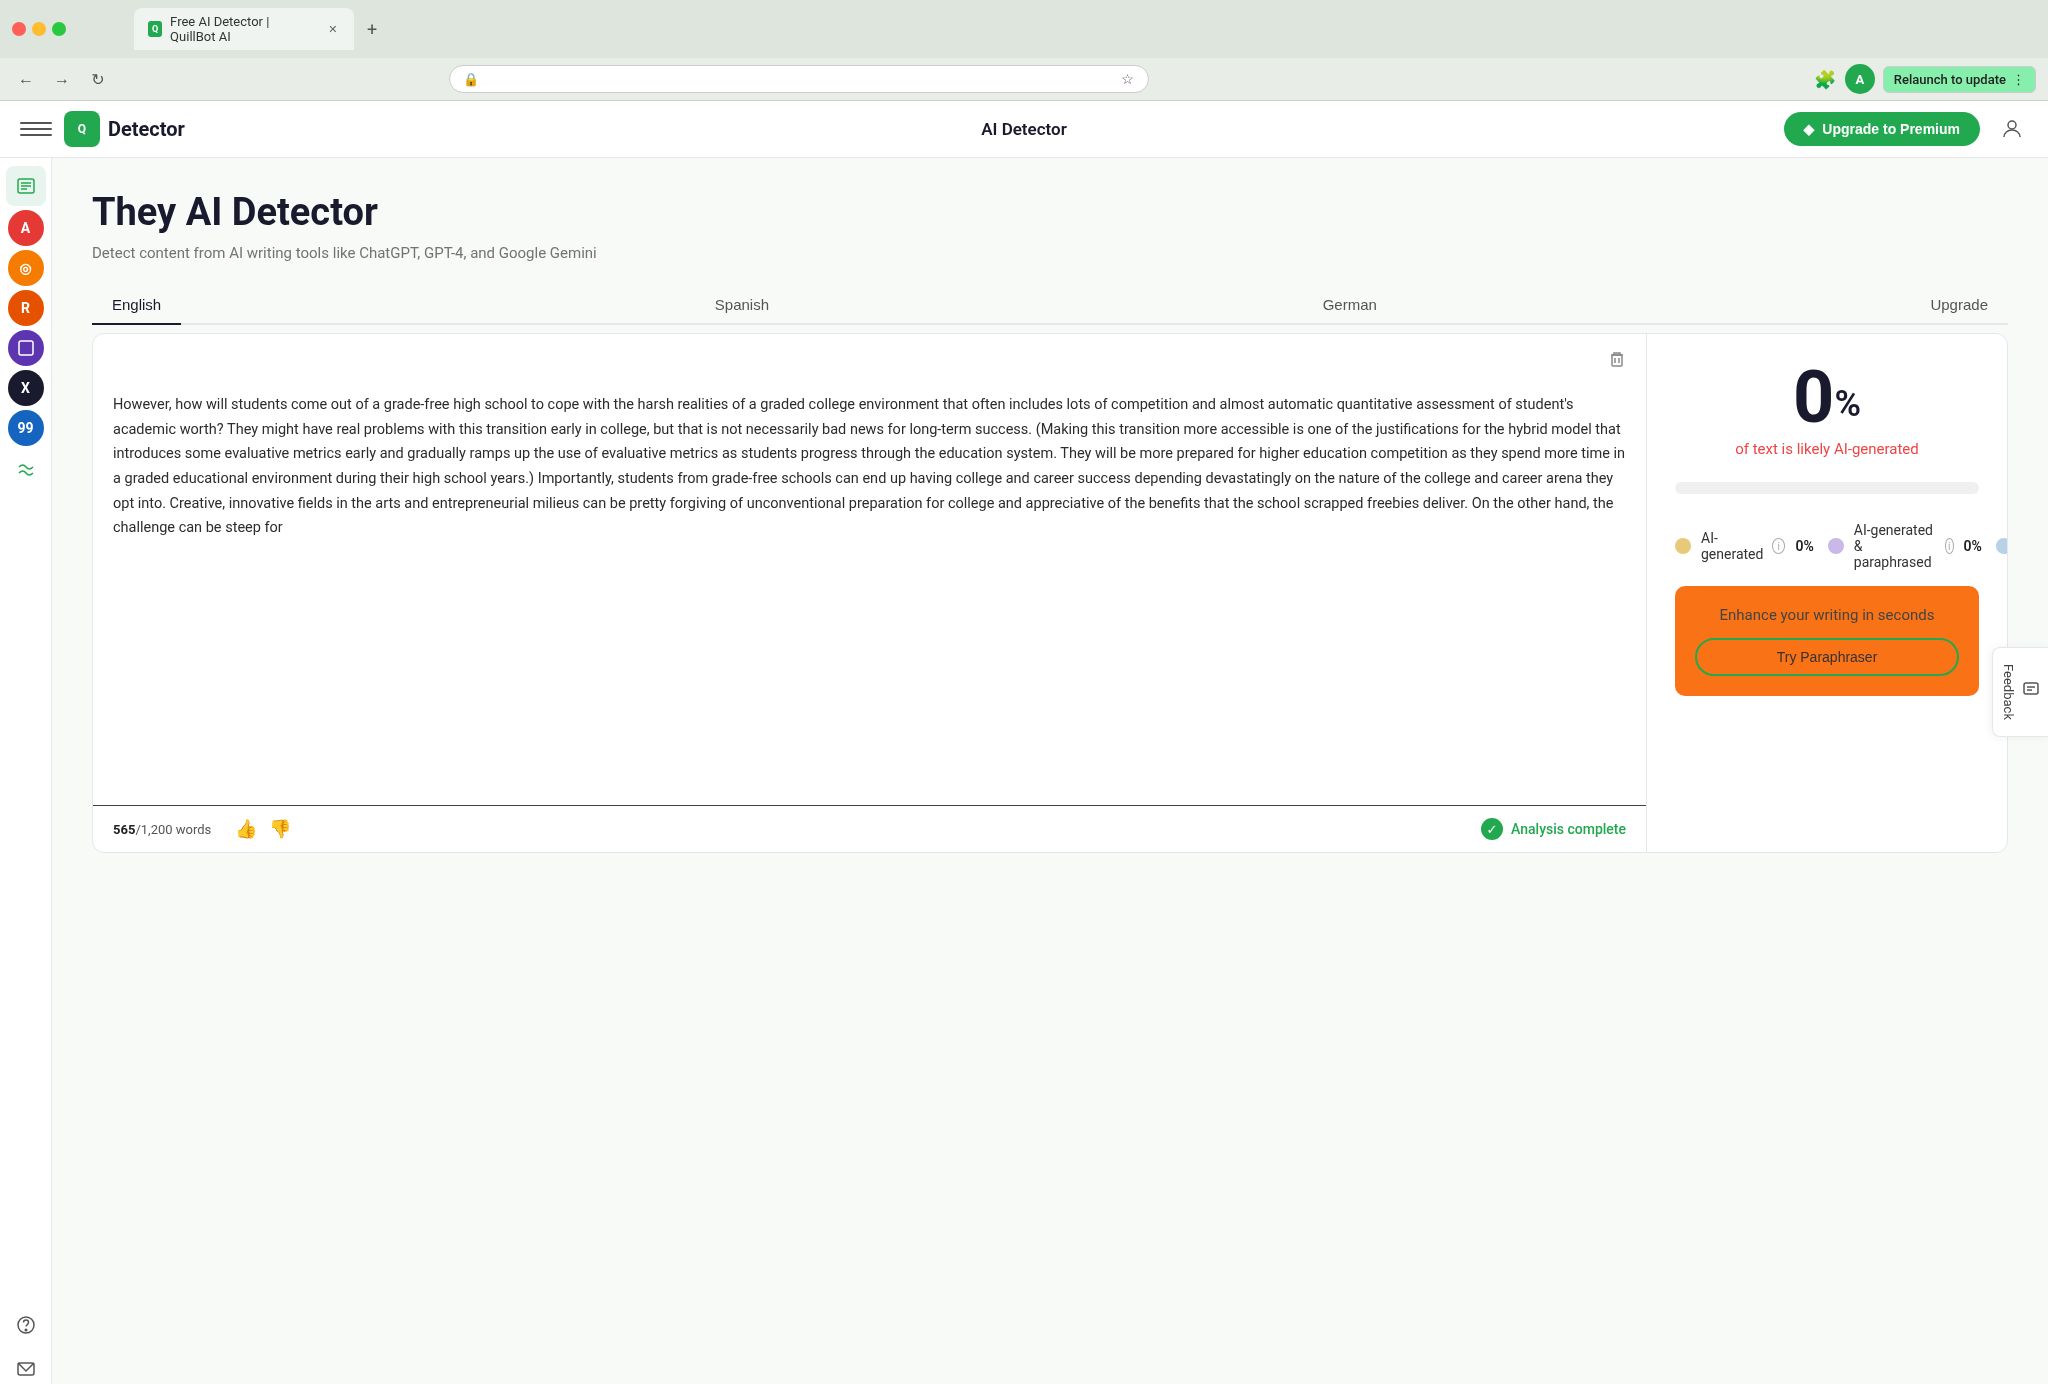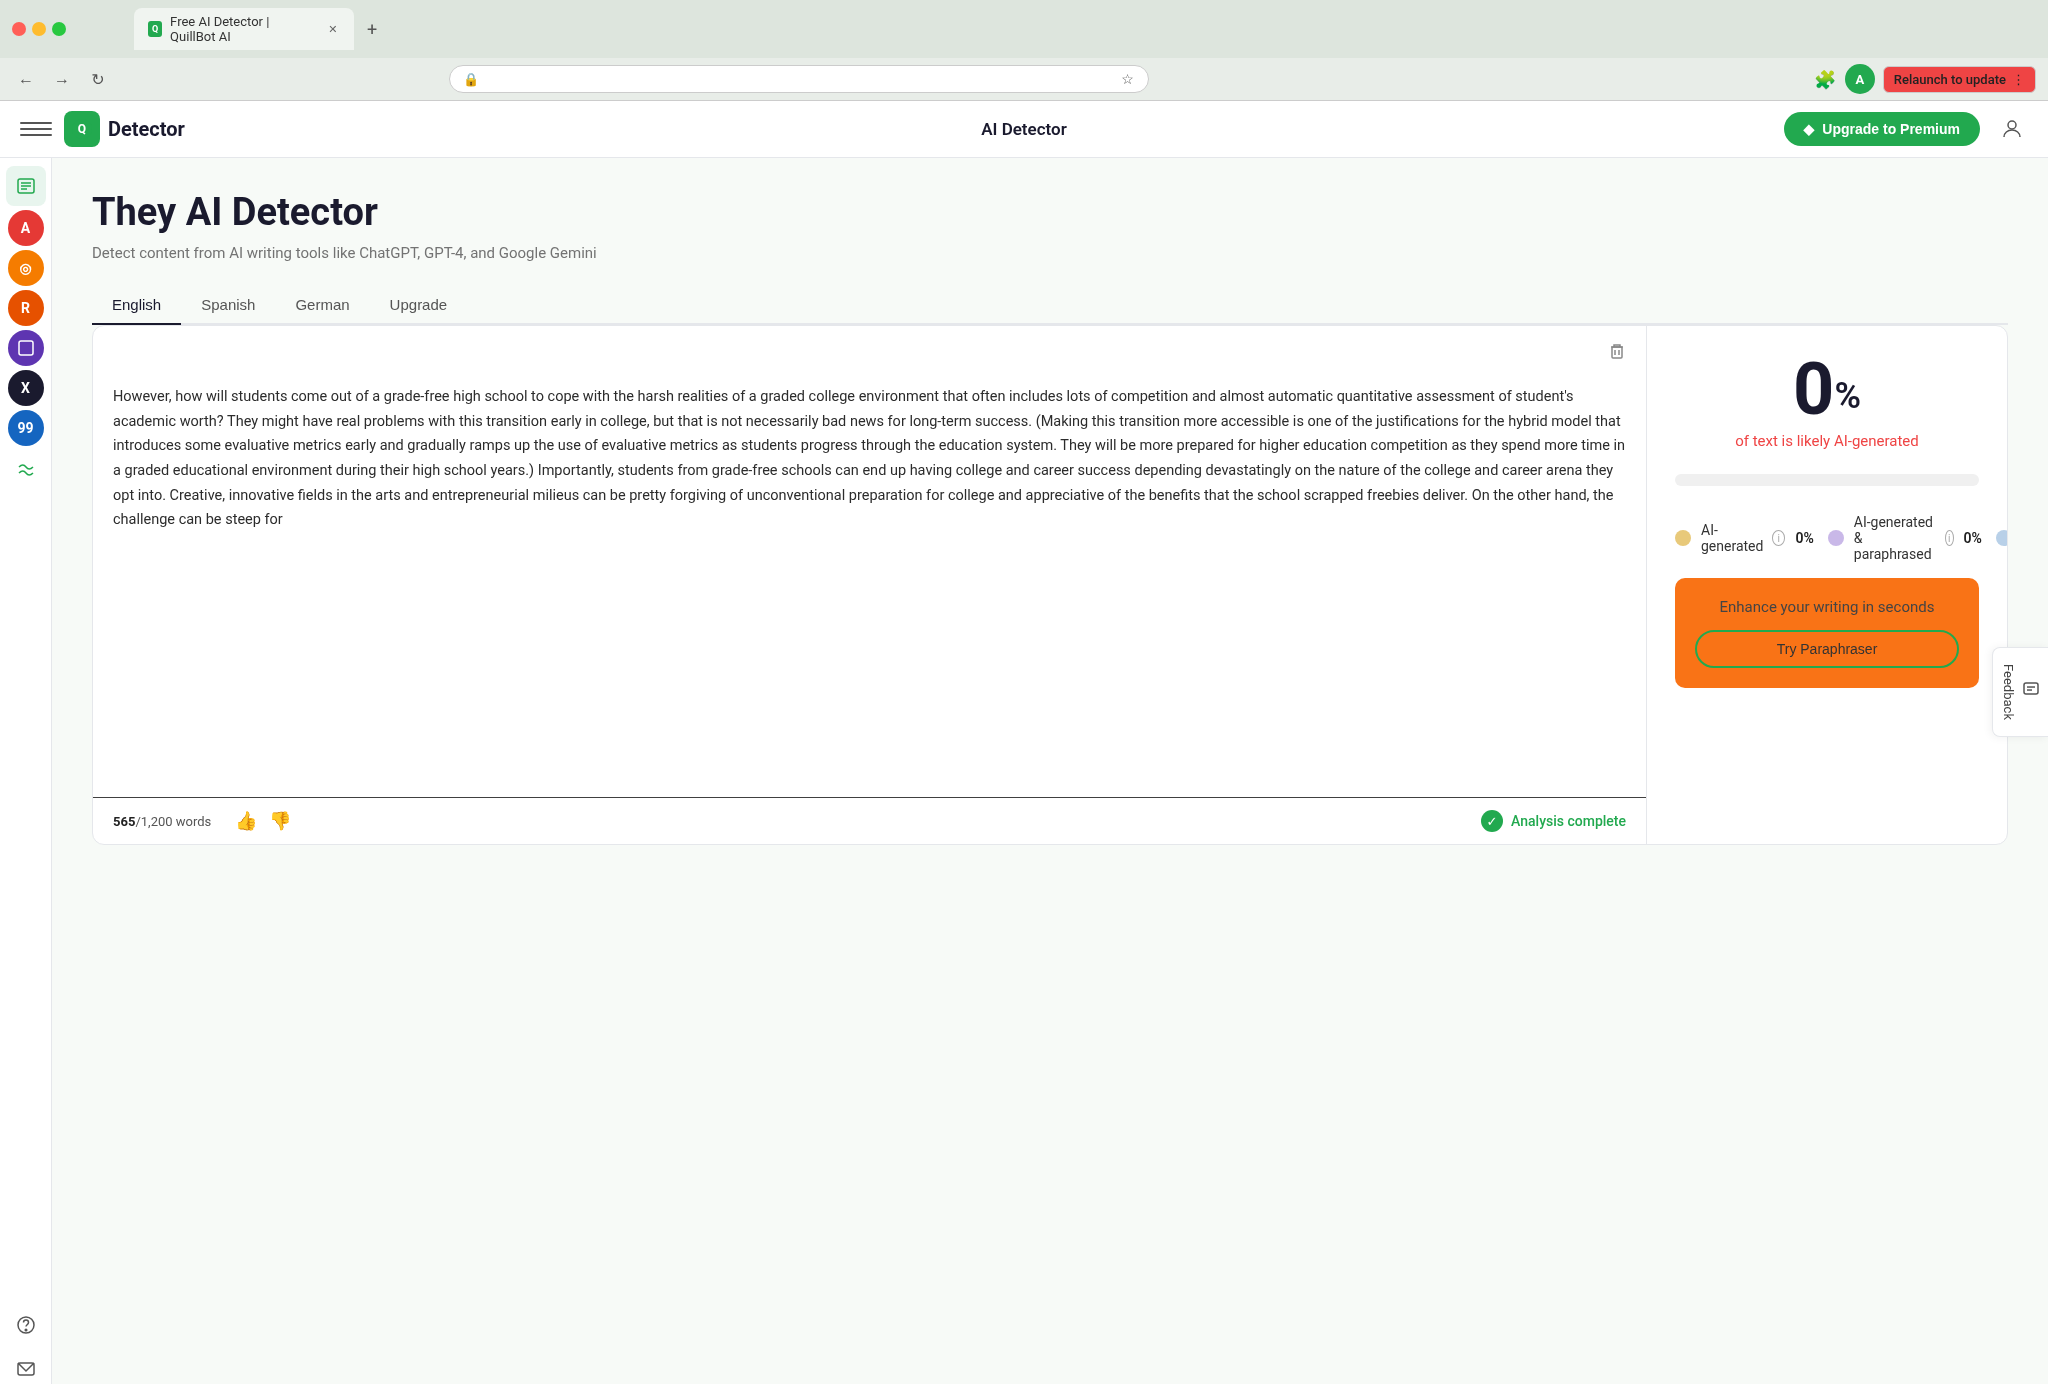--- a/index.html
+++ b/index.html
@@ -132,21 +132,21 @@
     .nav-icons {
       display: flex;
       align-items: center;
       gap: 8px;
       margin-left: auto;
     }
     .relaunch-btn {
       display: flex;
       align-items: center;
       gap: 6px;
-      background: #ef4444;
+      background: #86efac;
       border: 1px solid #ccc;
       border-radius: 6px;
       padding: 5px 10px;
       font-size: 13px;
       font-weight: 500;
       color: #222;
       cursor: pointer;
     }
 
     
@@ -304,21 +304,22 @@
       font-size: 15px;
       color: #737373;
       margin-bottom: 24px;
     }
 
     
     .lang-tabs {
       display: flex;
       gap: 0;
       border-bottom: 2px solid #e5e7eb;
-      margin-bottom: 0;
+      margin-bottom: 8px;
+      justify-content: space-between;
     }
     .lang-tab {
       padding: 10px 20px;
       font-size: 15px;
       color: #555;
       cursor: pointer;
       border-bottom: 2px solid transparent;
       margin-bottom: -2px;
       background: transparent;
       border-top: none;

